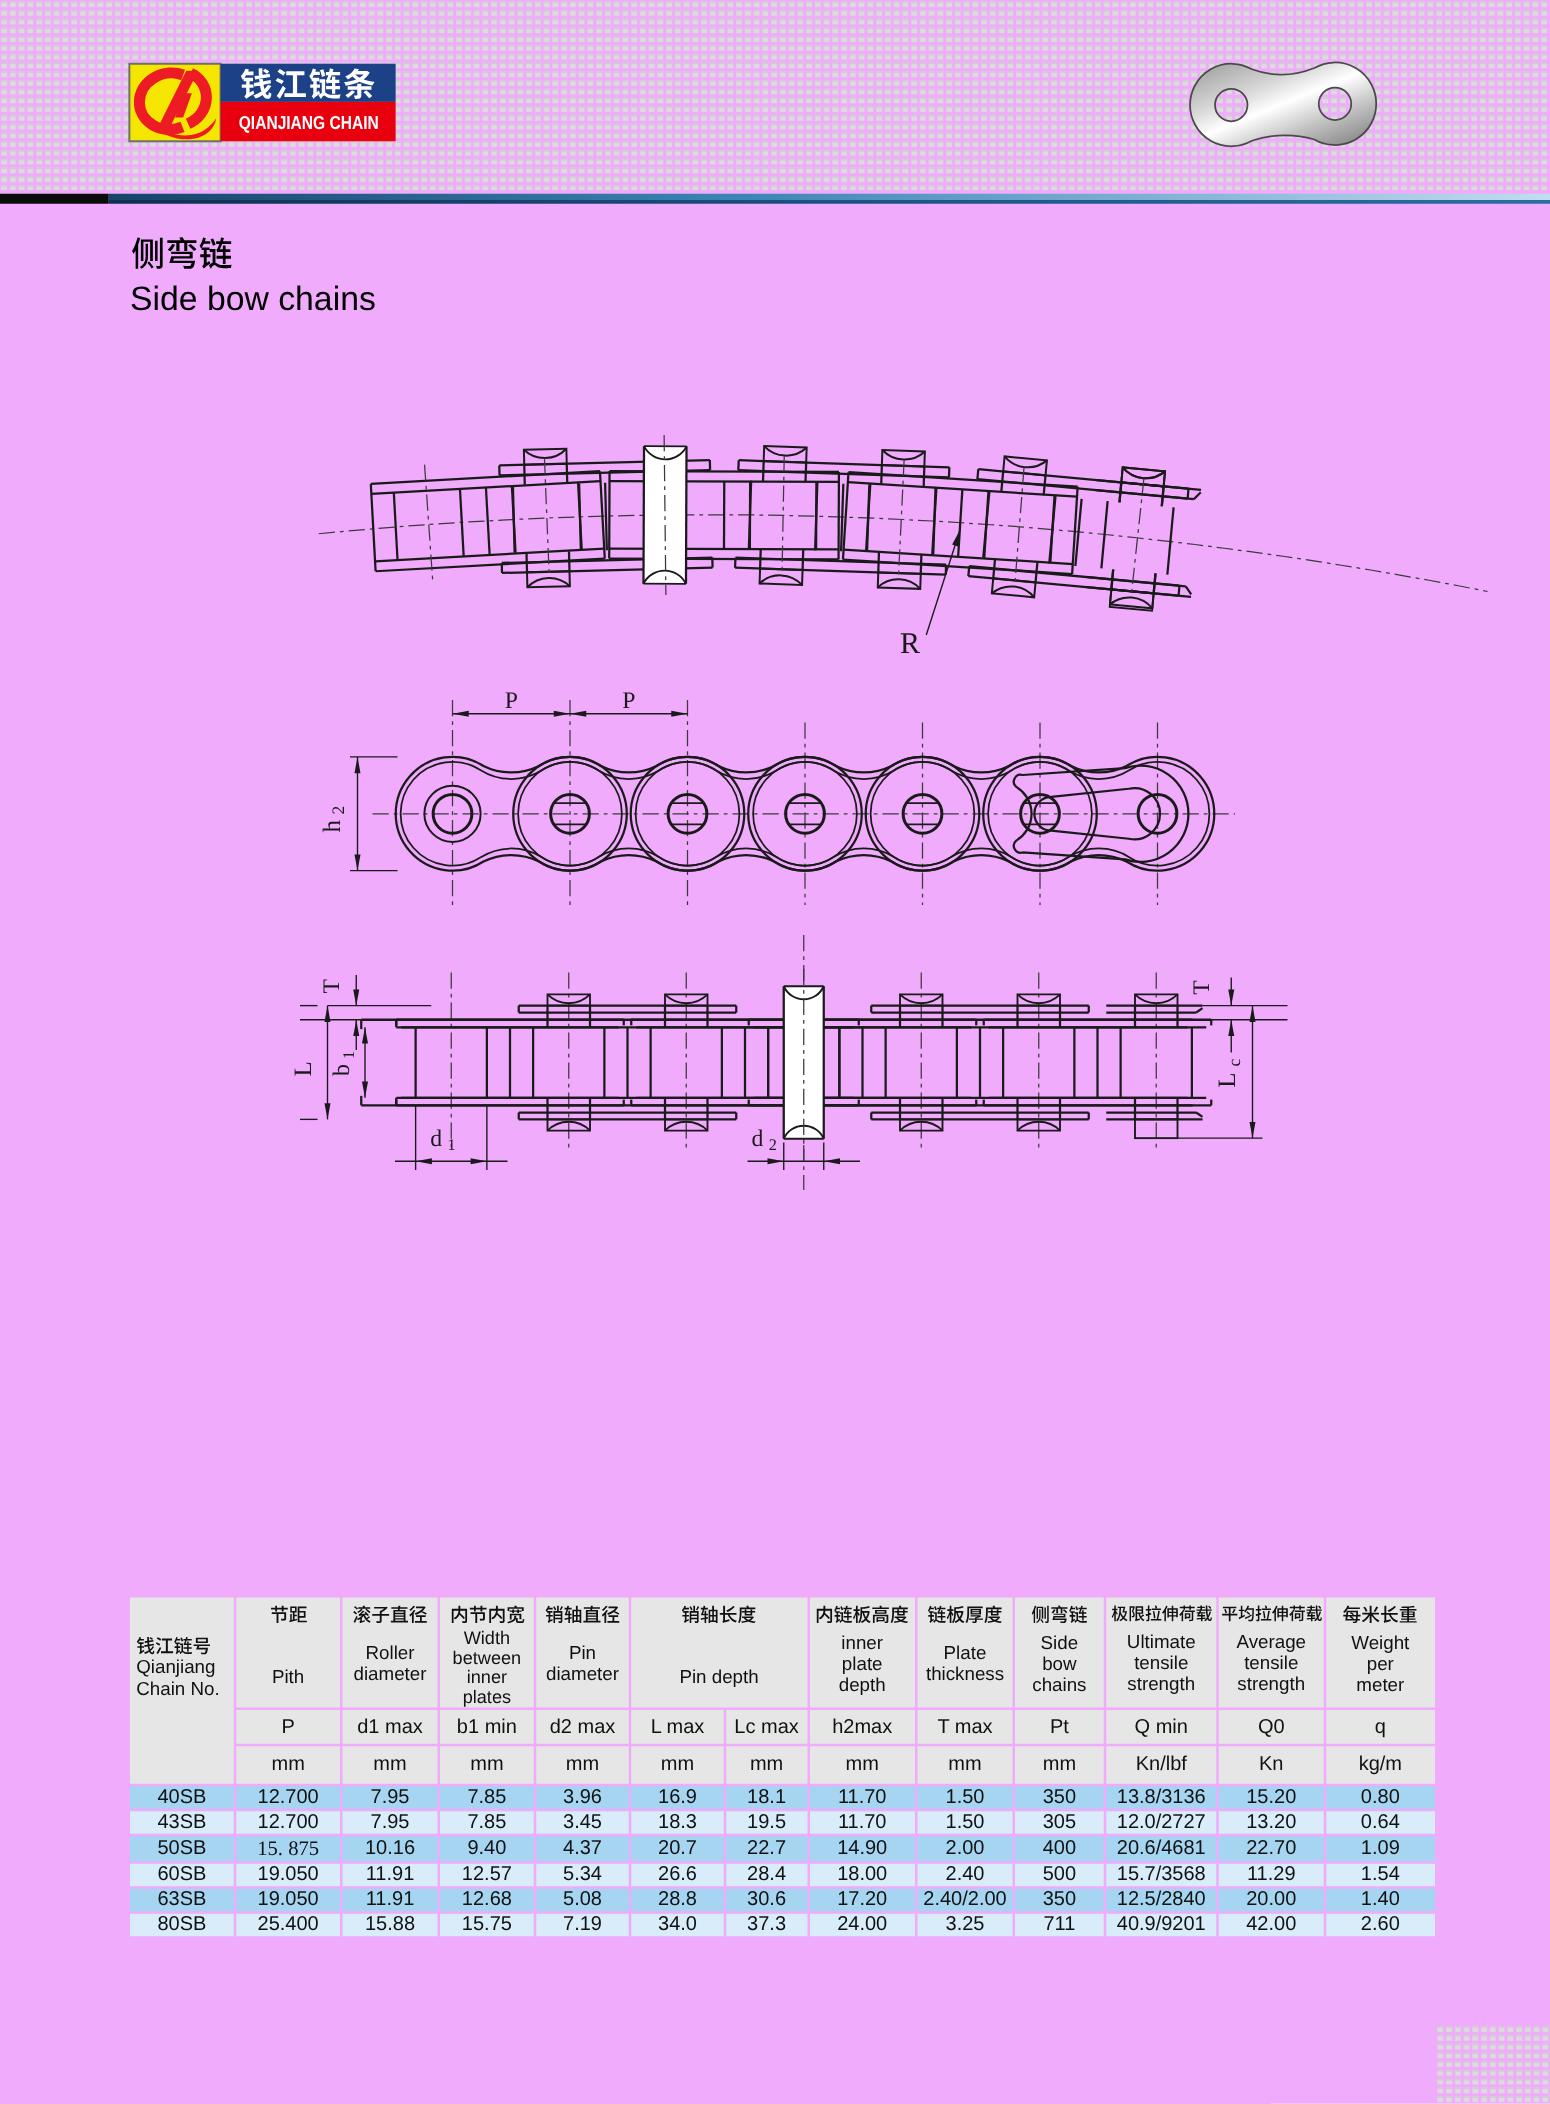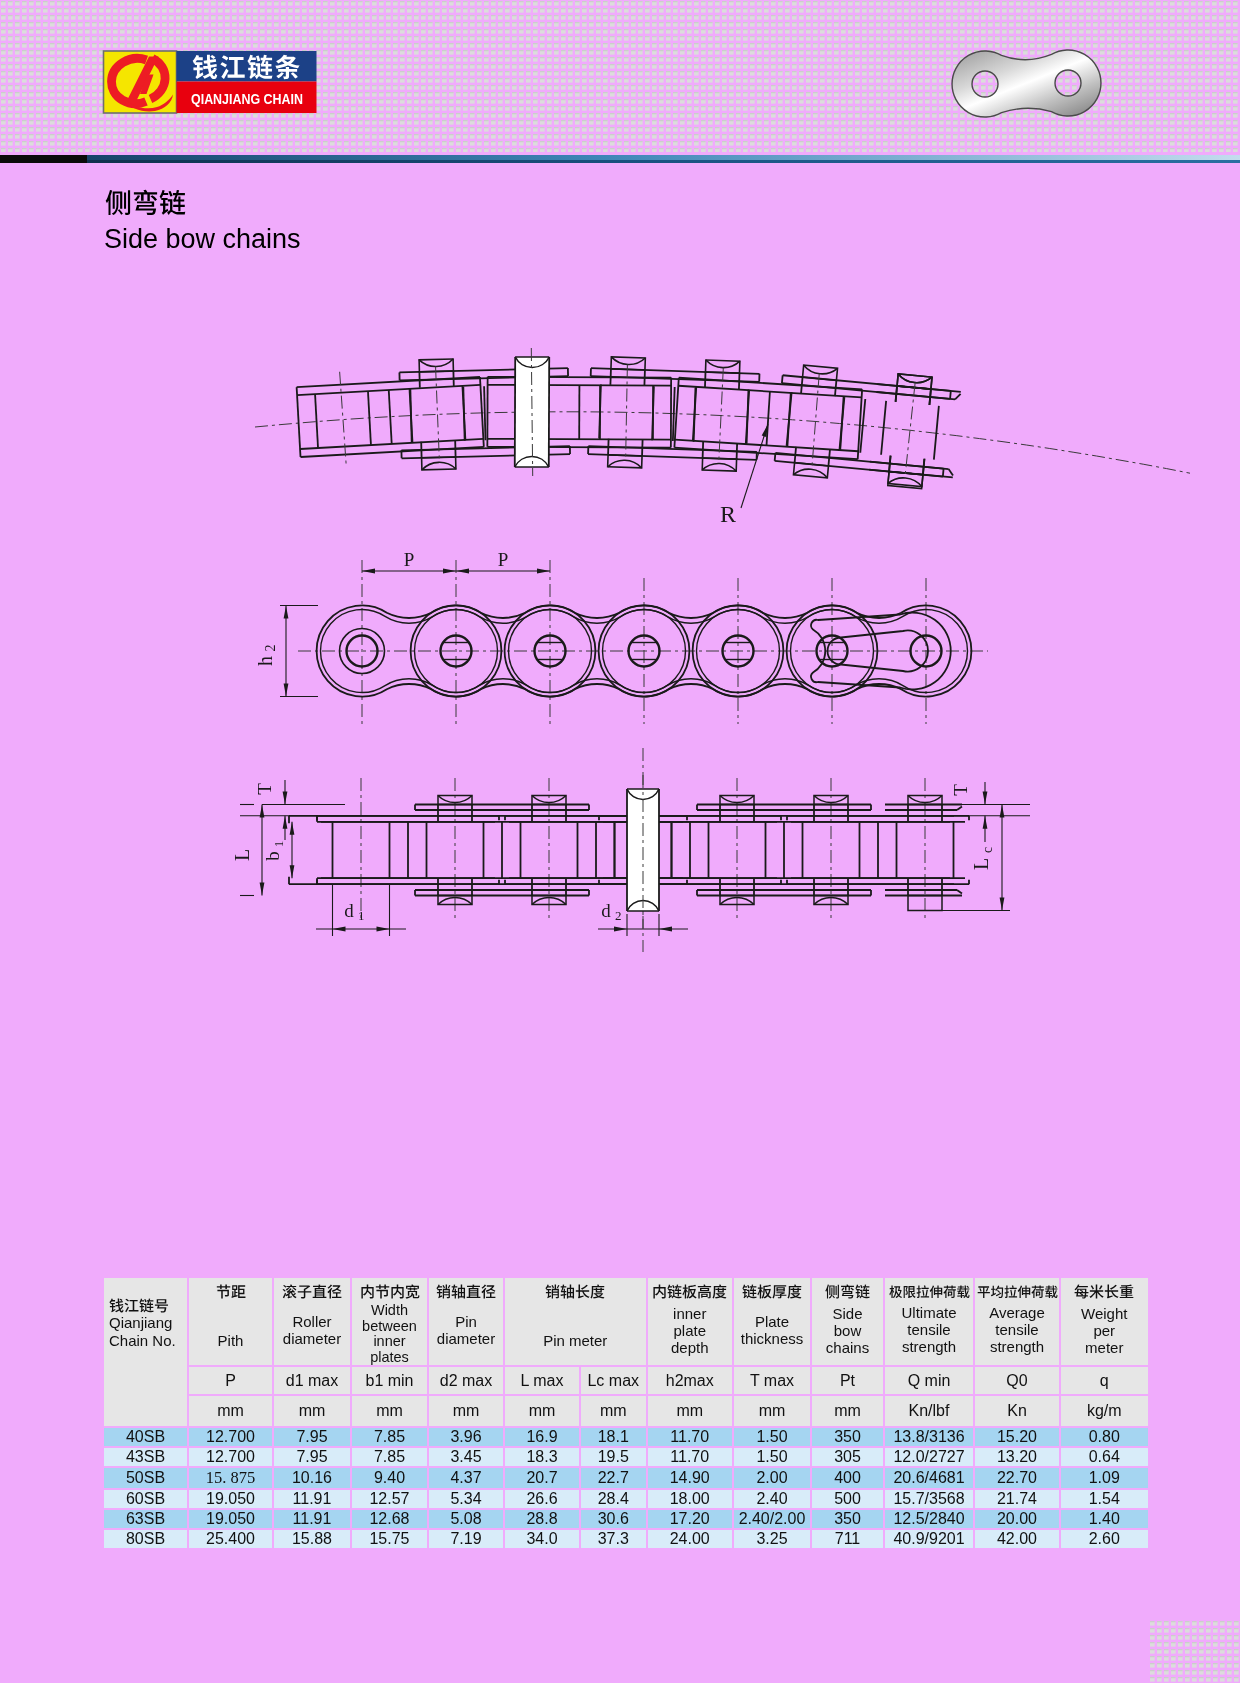--- a/index.html
+++ b/index.html
@@ -510,21 +510,21 @@
         <col style="width:84.5px">
         <col style="width:76px">
         <col style="width:71px">
         <col style="width:88px">
         <col style="width:84px">
         <col style="width:86.5px">
       </colgroup>
       <tbody>
         <tr>
           <td rowspan="3" class="h0">
-            <div style="padding-left:5px;padding-top:20px">
+            <div style="padding-left:5px;padding-top:31px">
               <svg width="60.0" height="15.0" viewBox="0 -176 800.0 200" style="display:block">
                 <g fill="#111" transform="scale(1,-1)">
                   <g transform="translate(0,0)">
                     <path d="M35 168 52 163Q48 152 42 141Q37 130 30 120Q23 110 15 103Q15 105 13 108Q11 112 9 115Q8 119 6 121Q15 130 23 142Q31 155 35 168ZM33 148H81V130H29ZM38 -16 35 1 41 8 82 31Q83 28 84 23Q85 18 86 15Q72 7 63 1Q54 -4 49 -7Q45 -11 42 -12Q40 -14 38 -16ZM22 111H78V94H22ZM12 70H83V53H12ZM89 122 181 136 185 119 92 105ZM85 79 187 97 190 81 88 62ZM116 169H135Q135 147 136 126Q137 105 139 86Q141 68 144 52Q148 37 152 25Q156 14 161 8Q166 2 172 2Q174 2 176 4Q177 6 178 10Q179 15 179 24Q182 20 186 18Q190 15 193 14Q191 2 189 -4Q186 -11 182 -14Q177 -16 170 -16Q160 -16 152 -9Q144 -2 139 11Q133 24 129 41Q124 58 122 79Q119 100 118 123Q117 146 116 169ZM140 156 151 166Q158 163 166 158Q174 153 179 149L168 137Q163 141 155 147Q147 152 140 156ZM175 70 191 63Q181 46 166 31Q151 17 133 5Q114 -6 94 -14Q92 -10 89 -6Q86 -2 82 1Q102 8 119 18Q137 28 152 41Q166 54 175 70ZM38 -16Q38 -14 36 -11Q34 -9 32 -6Q31 -4 29 -3Q31 -1 34 1Q36 4 38 8Q40 12 40 17V106H57V5Q57 5 55 4Q53 2 50 0Q48 -3 45 -6Q42 -8 40 -11Q38 -14 38 -16Z"></path>
                   </g>
                   <g transform="translate(200,0)">
                     <path d="M19 153 30 166Q36 163 43 159Q50 155 56 151Q62 147 66 144L55 129Q51 132 45 137Q39 141 32 145Q25 149 19 153ZM8 98 18 112Q24 109 31 105Q38 102 45 98Q51 95 55 92L45 76Q41 79 34 83Q28 87 21 91Q14 95 8 98ZM15 -2Q20 6 27 17Q33 27 40 39Q47 51 53 62L66 50Q61 39 55 28Q49 17 43 6Q37 -5 30 -14ZM74 151H182V132H74ZM64 15H193V-4H64ZM116 145H137V4H116Z"></path>
                   </g>
                   <g transform="translate(400,0)">
                     <path d="M26 168 42 164Q39 153 35 142Q30 131 25 121Q20 111 14 103Q13 105 11 108Q10 112 8 115Q6 118 5 120Q12 129 17 142Q23 155 26 168ZM29 147H68V131H25ZM30 -15 27 1 31 7 63 30Q64 26 66 22Q68 18 69 15Q57 7 50 2Q43 -3 39 -7Q35 -10 33 -12Q31 -14 30 -15ZM17 110H64V94H17ZM9 69H69V52H9ZM30 -15Q29 -13 27 -11Q26 -8 24 -6Q22 -4 20 -2Q23 0 27 5Q30 10 30 18V101H47V6Q47 6 45 4Q42 2 39 -2Q35 -5 32 -9Q30 -13 30 -15ZM103 146H192V130H103ZM143 121H159V12H143ZM110 80Q109 82 109 84Q108 87 106 90Q105 93 104 96Q107 96 109 100Q111 103 114 109Q115 112 117 118Q120 124 122 132Q125 141 128 150Q130 160 132 169L149 166Q146 152 141 138Q136 124 131 112Q126 99 120 89V89Q120 89 119 88Q117 87 115 86Q113 84 111 83Q110 81 110 80ZM110 80V94L119 99H187L187 83H126Q120 83 116 82Q111 81 110 80ZM105 60H191V43H105ZM99 100V11H82V83H65V100ZM70 158 85 162Q90 154 94 143Q98 133 100 125L84 120Q82 125 80 131Q78 138 75 145Q73 152 70 158ZM93 22Q97 22 101 19Q105 16 112 13Q119 8 128 6Q138 5 149 5Q155 5 164 5Q172 5 180 6Q189 7 195 7Q194 5 193 1Q192 -2 192 -6Q191 -9 191 -12Q186 -12 178 -12Q171 -13 163 -13Q155 -13 149 -13Q136 -13 127 -11Q117 -9 109 -4Q104 0 100 3Q96 6 93 6Q90 6 87 3Q83 0 79 -5Q76 -10 72 -16L60 2Q68 11 77 17Q86 22 93 22Z"></path>
@@ -617,21 +617,21 @@
                     <path d="M92 126H187V-16H169V109H109V-17H92ZM99 70H173V53H99ZM99 12H173V-5H99ZM130 169H149V118H148V1H131V118H130ZM9 147H84V129H9ZM49 114H66V-16H49ZM7 35Q17 36 30 38Q42 40 56 43Q70 45 84 47L85 31Q66 27 46 23Q27 20 11 17ZM16 64Q16 66 15 69Q14 72 12 75Q11 79 10 81Q13 82 15 86Q18 90 20 97Q21 100 24 107Q26 115 29 125Q31 135 34 146Q37 158 38 169L56 165Q53 149 49 133Q44 116 39 102Q33 87 28 75V74Q28 74 26 73Q24 72 22 71Q20 69 18 67Q16 66 16 64ZM16 64V80L25 84H84V67H31Q26 67 22 67Q17 66 16 64Z"></path>
                   </g>
                   <g transform="translate(400,0)">
                     <path d="M46 -15Q46 -13 44 -10Q43 -7 42 -4Q40 -1 39 1Q41 2 44 6Q47 9 47 15V168H67V1Q67 1 65 0Q63 -1 60 -3Q57 -4 53 -7Q50 -9 48 -11Q46 -13 46 -15ZM46 -15 44 2 54 9 113 23Q113 19 114 13Q114 8 115 5Q94 0 82 -4Q69 -7 62 -9Q55 -11 51 -13Q48 -14 46 -15ZM11 92H189V73H11ZM111 83Q118 64 130 49Q141 34 157 24Q173 13 194 7Q192 5 189 2Q187 -1 184 -4Q182 -8 181 -11Q159 -4 142 9Q126 21 114 39Q102 56 94 78ZM152 165 171 157Q162 145 149 135Q136 125 122 116Q108 108 95 101Q93 103 90 106Q87 109 84 112Q81 115 79 117Q93 122 106 130Q120 137 132 146Q144 155 152 165Z"></path>
                   </g>
                   <g transform="translate(600,0)">
                     <path d="M47 112H188V97H47ZM49 54H162V38H49ZM77 127H95V79H139V127H157V64H77ZM157 54H161L164 54L176 48Q168 33 154 22Q141 11 124 3Q107 -4 88 -9Q68 -13 48 -16Q47 -12 44 -7Q42 -3 40 0Q59 2 77 5Q95 9 111 15Q127 21 138 30Q150 39 157 51ZM82 42Q92 30 109 21Q125 12 147 7Q168 2 193 0Q191 -2 189 -5Q187 -8 185 -11Q183 -14 182 -17Q157 -14 135 -7Q113 -1 95 10Q78 20 66 35ZM33 150H190V132H33ZM24 150H43V96Q43 84 42 69Q41 55 39 40Q37 24 34 10Q30 -5 23 -17Q22 -15 18 -14Q15 -12 12 -10Q9 -9 6 -8Q12 3 16 17Q19 30 21 44Q23 58 23 71Q24 85 24 96ZM94 166 113 170Q116 164 119 156Q122 149 124 144L104 139Q102 144 100 152Q97 159 94 166Z"></path>
                   </g>
                 </g>
               </svg></div>
-            <div class="eng" style="margin-top:29px;font-size:15px;line-height:17px">Pin meter</div>
+            <div class="eng" style="margin-top:29px;font-size:15px;line-height:17px">Pin depth</div>
           </td>
           <td colspan="1" class="h1">
             <div class="cw"><svg width="75.0" height="15.0" viewBox="0 -176 1000.0 200" style="">
                 <g fill="#111" transform="scale(1,-1)">
                   <g transform="translate(0,0)">
                     <path d="M89 84 103 95Q110 88 118 81Q127 73 134 66Q142 58 149 51Q155 44 160 38L144 26Q140 32 134 39Q127 46 120 54Q112 62 104 70Q96 78 89 84ZM90 169H110V126Q110 116 109 105Q108 95 104 84Q101 73 95 62Q89 51 79 41Q69 31 54 23Q53 25 50 28Q48 30 45 33Q43 35 40 37Q55 45 64 53Q73 62 78 71Q84 81 86 90Q89 100 90 109Q90 118 90 126ZM19 135H171V116H38V-17H19ZM163 135H182V6Q182 -2 179 -7Q177 -11 172 -14Q166 -16 157 -16Q147 -17 134 -17Q133 -14 132 -11Q131 -7 130 -4Q129 0 127 2Q134 2 140 2Q146 2 151 2Q156 2 158 2Q161 2 162 3Q163 4 163 7Z"></path>
                   </g>
                   <g transform="translate(200,0)">
                     <path d="M26 168 42 164Q39 153 35 142Q30 131 25 121Q20 111 14 103Q13 105 11 108Q10 112 8 115Q6 118 5 120Q12 129 17 142Q23 155 26 168ZM29 147H68V131H25ZM30 -15 27 1 31 7 63 30Q64 26 66 22Q68 18 69 15Q57 7 50 2Q43 -3 39 -7Q35 -10 33 -12Q31 -14 30 -15ZM17 110H64V94H17ZM9 69H69V52H9ZM30 -15Q29 -13 27 -11Q26 -8 24 -6Q22 -4 20 -2Q23 0 27 5Q30 10 30 18V101H47V6Q47 6 45 4Q42 2 39 -2Q35 -5 32 -9Q30 -13 30 -15ZM103 146H192V130H103ZM143 121H159V12H143ZM110 80Q109 82 109 84Q108 87 106 90Q105 93 104 96Q107 96 109 100Q111 103 114 109Q115 112 117 118Q120 124 122 132Q125 141 128 150Q130 160 132 169L149 166Q146 152 141 138Q136 124 131 112Q126 99 120 89V89Q120 89 119 88Q117 87 115 86Q113 84 111 83Q110 81 110 80ZM110 80V94L119 99H187L187 83H126Q120 83 116 82Q111 81 110 80ZM105 60H191V43H105ZM99 100V11H82V83H65V100ZM70 158 85 162Q90 154 94 143Q98 133 100 125L84 120Q82 125 80 131Q78 138 75 145Q73 152 70 158ZM93 22Q97 22 101 19Q105 16 112 13Q119 8 128 6Q138 5 149 5Q155 5 164 5Q172 5 180 6Q189 7 195 7Q194 5 193 1Q192 -2 192 -6Q191 -9 191 -12Q186 -12 178 -12Q171 -13 163 -13Q155 -13 149 -13Q136 -13 127 -11Q117 -9 109 -4Q104 0 100 3Q96 6 93 6Q90 6 87 3Q83 0 79 -5Q76 -10 72 -16L60 2Q68 11 77 17Q86 22 93 22Z"></path>
                   </g>
@@ -831,21 +831,21 @@
           <td>19.050</td>
           <td>11.91</td>
           <td>12.57</td>
           <td>5.34</td>
           <td>26.6</td>
           <td>28.4</td>
           <td>18.00</td>
           <td>2.40</td>
           <td>500</td>
           <td>15.7/3568</td>
-          <td>21.74</td>
+          <td>11.29</td>
           <td>1.54</td>
         </tr>
         <tr class="da">
           <td>63SB</td>
           <td>19.050</td>
           <td>11.91</td>
           <td>12.68</td>
           <td>5.08</td>
           <td>28.8</td>
           <td>30.6</td>

